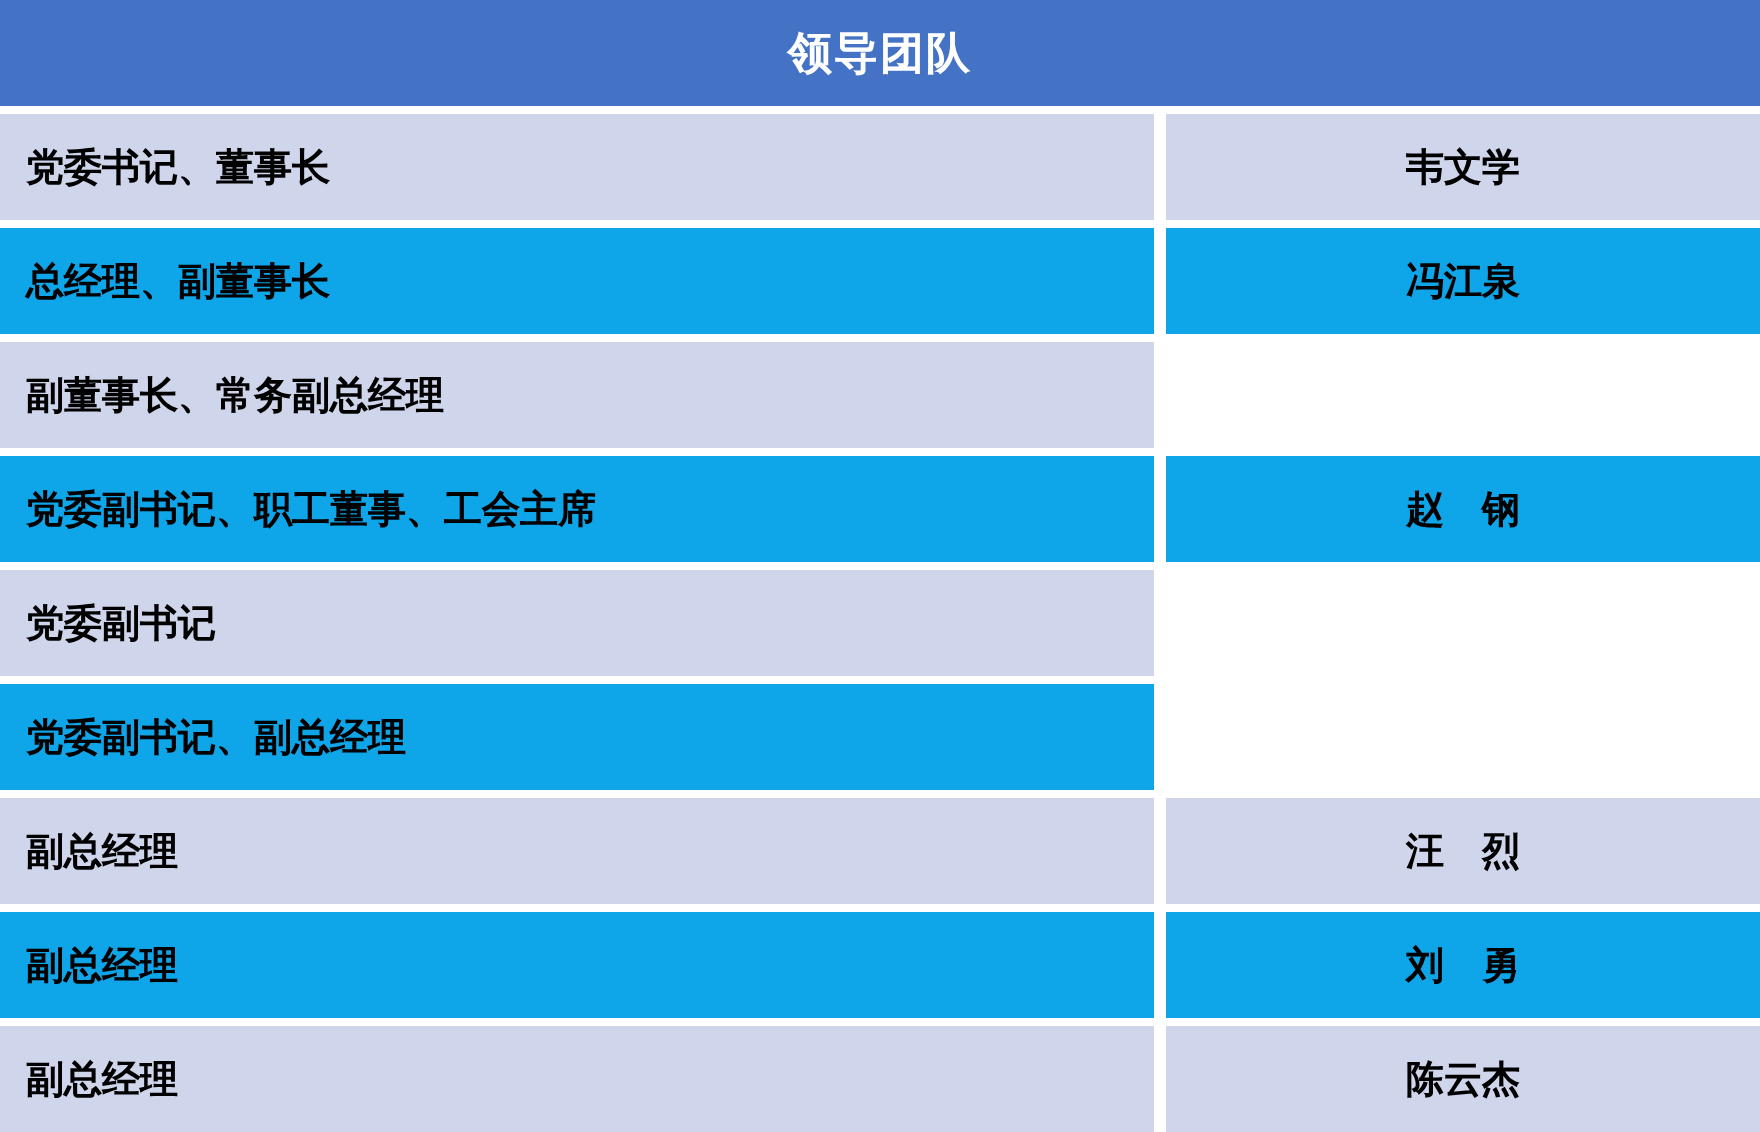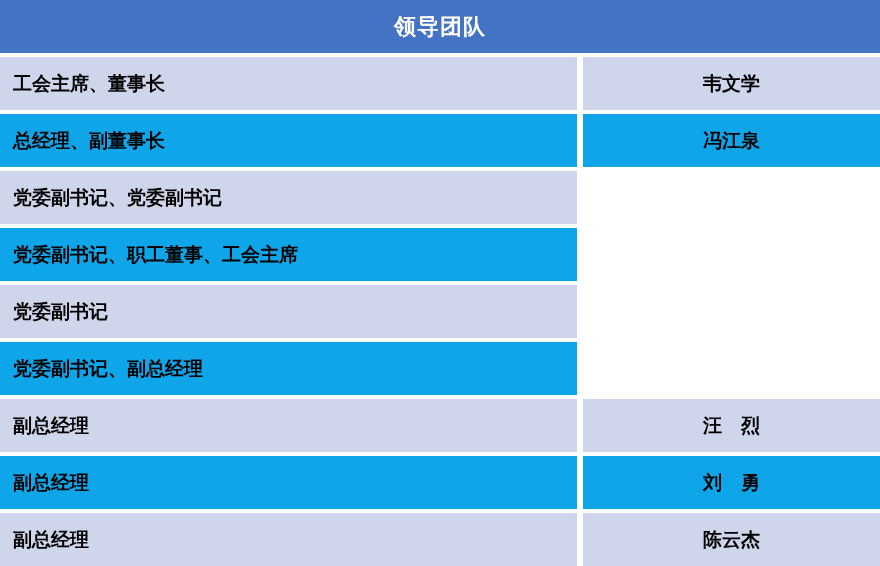--- a/index.html
+++ b/index.html
@@ -99,36 +99,37 @@
 <body>
 
 <div class="table-wrap">
 
   <div class="table-header">
     <span class="table-header-title">领导团队</span>
   </div>
 
   <div class="table-body">
       <div class="table-row band-dark">
-        <div class="cell cell-role">工会主席、董事长</div>
+        <div class="cell cell-role">党委书记、董事长</div>
         <div class="cell-divider"></div>
         <div class="cell cell-name">韦文学</div>
       </div>
       <div class="table-row band-light">
         <div class="cell cell-role">总经理、副董事长</div>
         <div class="cell-divider"></div>
         <div class="cell cell-name">冯江泉</div>
       </div>
       <div class="table-row band-dark">
-        <div class="cell cell-role">党委副书记、党委副书记</div>
+        <div class="cell cell-role">副董事长、常务副总经理</div>
         <div class="cell-divider"></div>
       </div>
       <div class="table-row band-light">
         <div class="cell cell-role">党委副书记、职工董事、工会主席</div>
         <div class="cell-divider"></div>
+        <div class="cell cell-name">赵　钢</div>
       </div>
       <div class="table-row band-dark">
         <div class="cell cell-role">党委副书记</div>
         <div class="cell-divider"></div>
       </div>
       <div class="table-row band-light">
         <div class="cell cell-role">党委副书记、副总经理</div>
         <div class="cell-divider"></div>
       </div>
       <div class="table-row band-dark">

